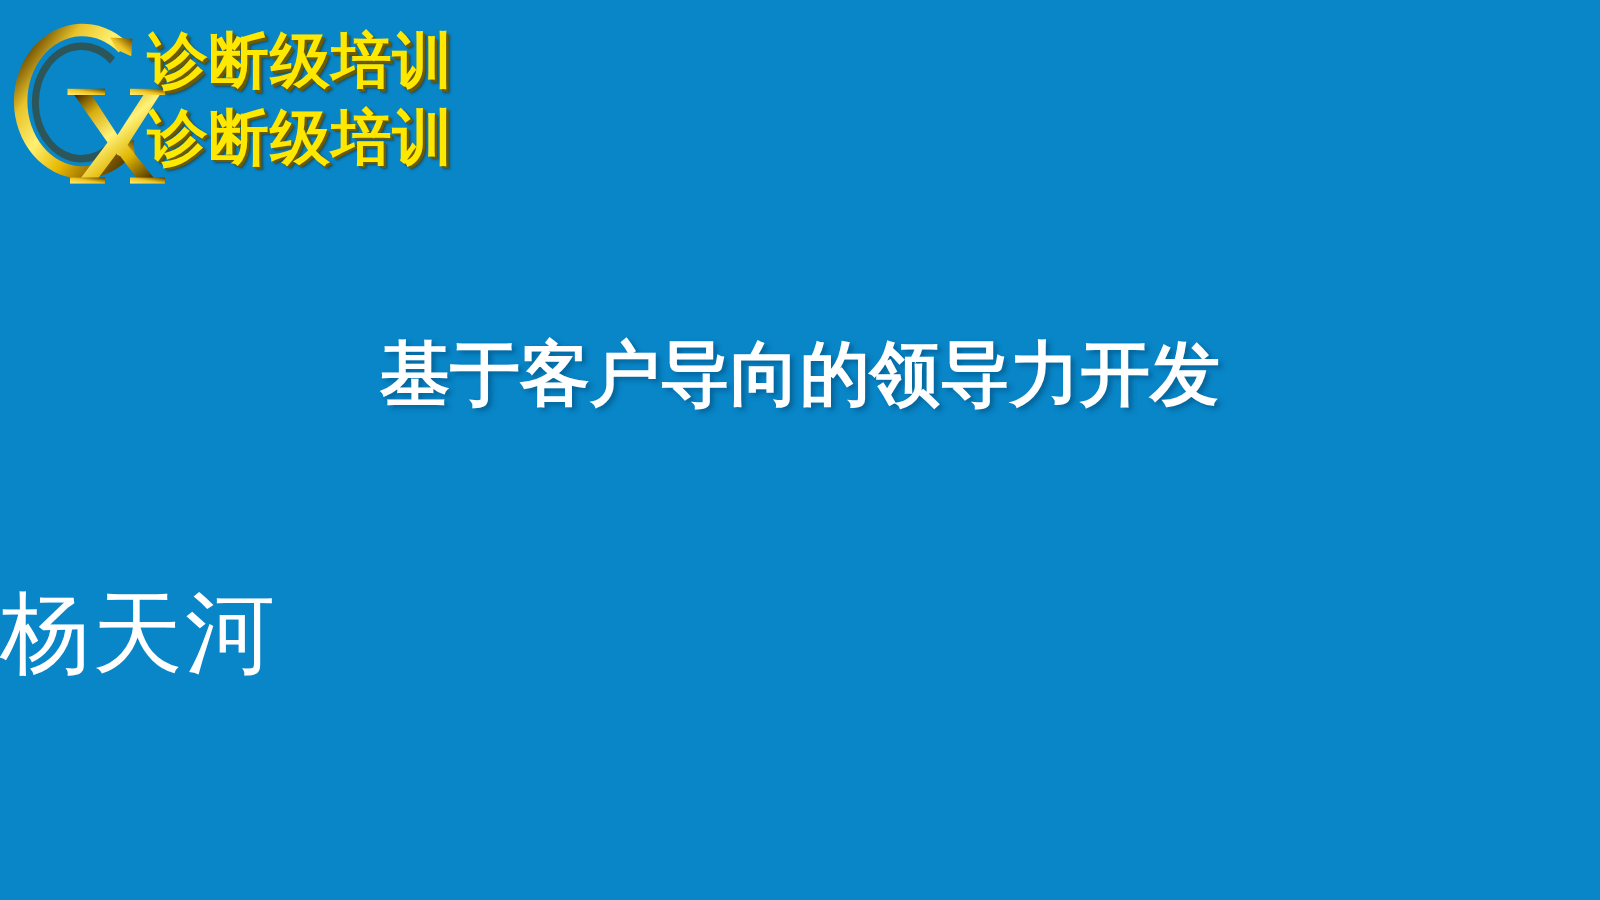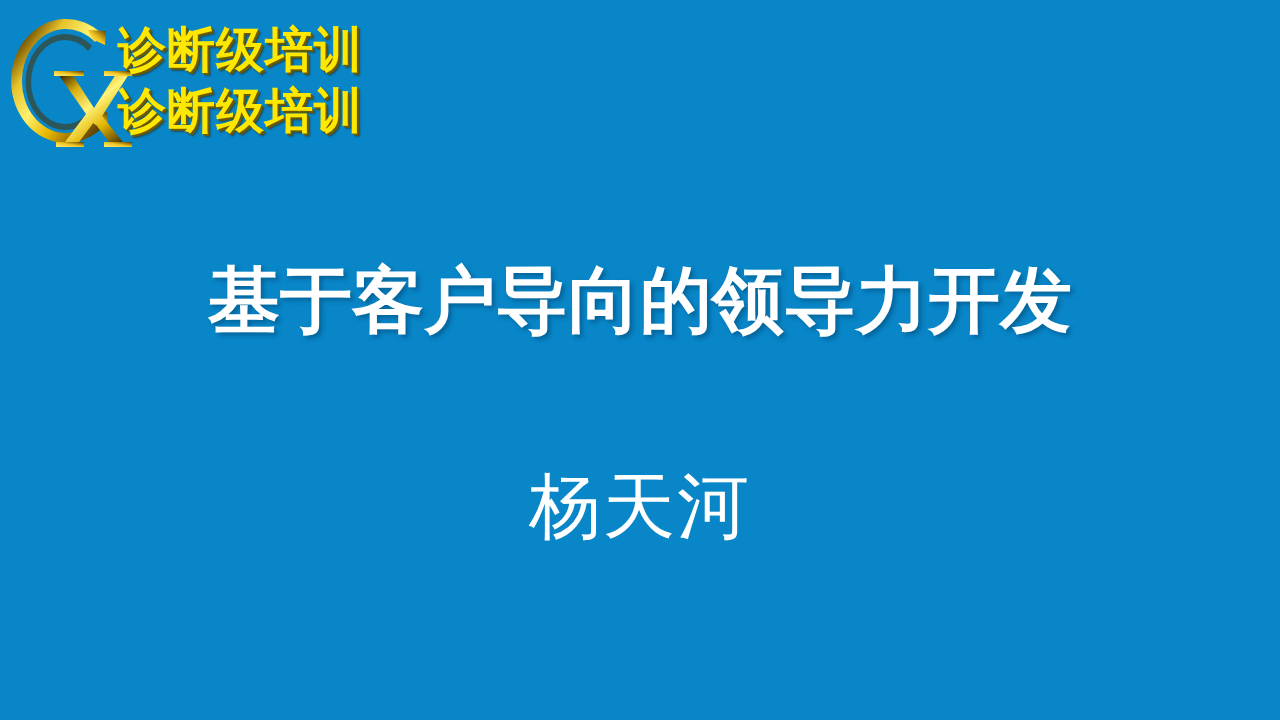--- a/index.html
+++ b/index.html
@@ -64,35 +64,35 @@
 
   
   #main-title {
     position: absolute;
     left: 0px;
     top: 252px;
     width: 1280px;
     text-align: center;
     font-family: "DejaVu Sans", "Liberation Sans", sans-serif;
     font-weight: bold;
-    font-size: 72px;
+    font-size: 56px;
     line-height: 96px;
     letter-spacing: 0px;
     color: #ffffff;
     white-space: nowrap;
     text-shadow: 3px 3px 4px rgba(0, 60, 100, 0.45);
   }
 
   
   #presenter-name {
     position: absolute;
     left: 0px;
     top: 458px;
     width: 1280px;
-    text-align: center;
+    text-align: left;
     font-family: "DejaVu Sans", "Liberation Sans", sans-serif;
     font-weight: normal;
     font-size: 72px;
     line-height: 96px;
     letter-spacing: 2px;
     color: #ffffff;
     white-space: nowrap;
   }
 </style>
 </head>

